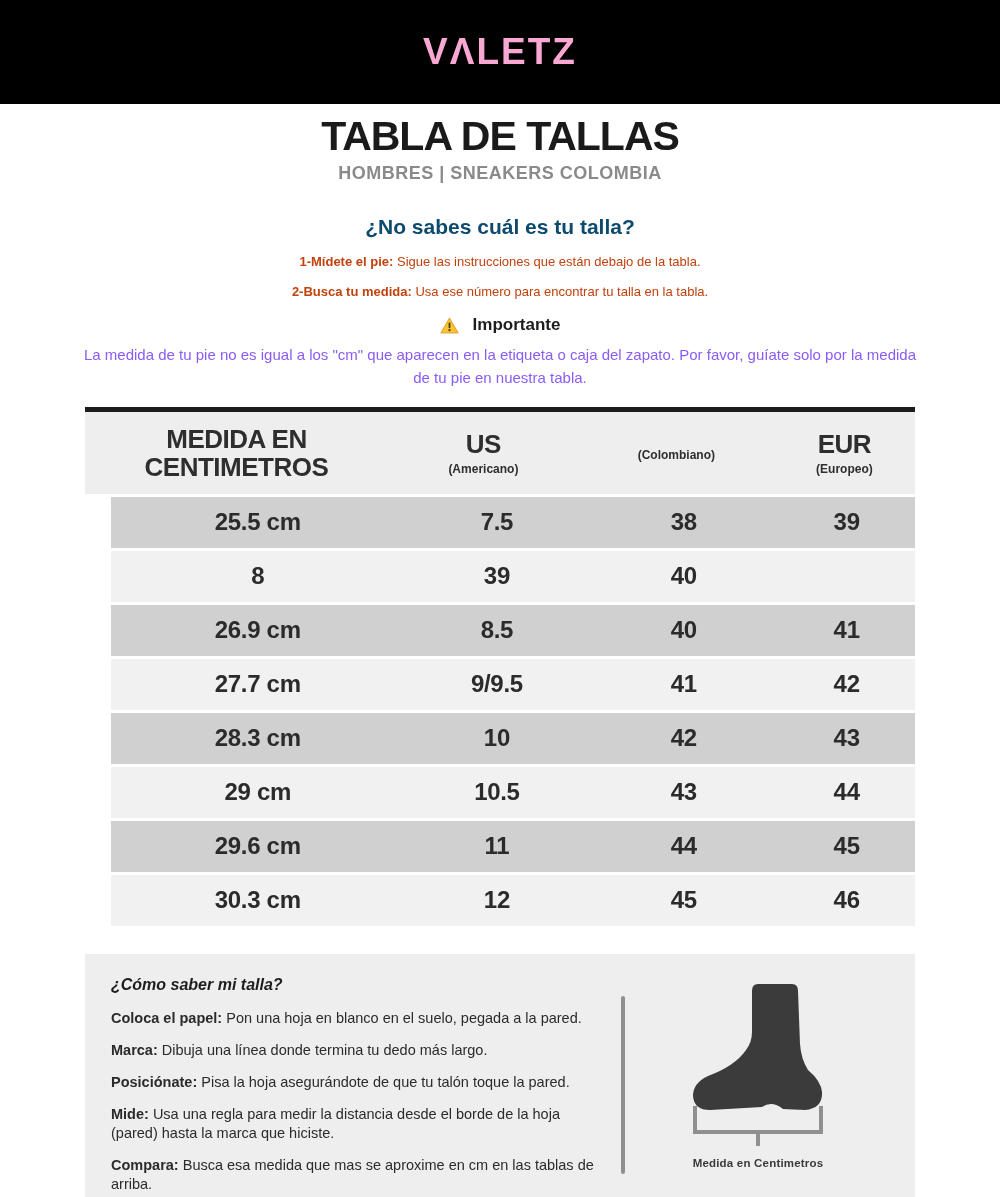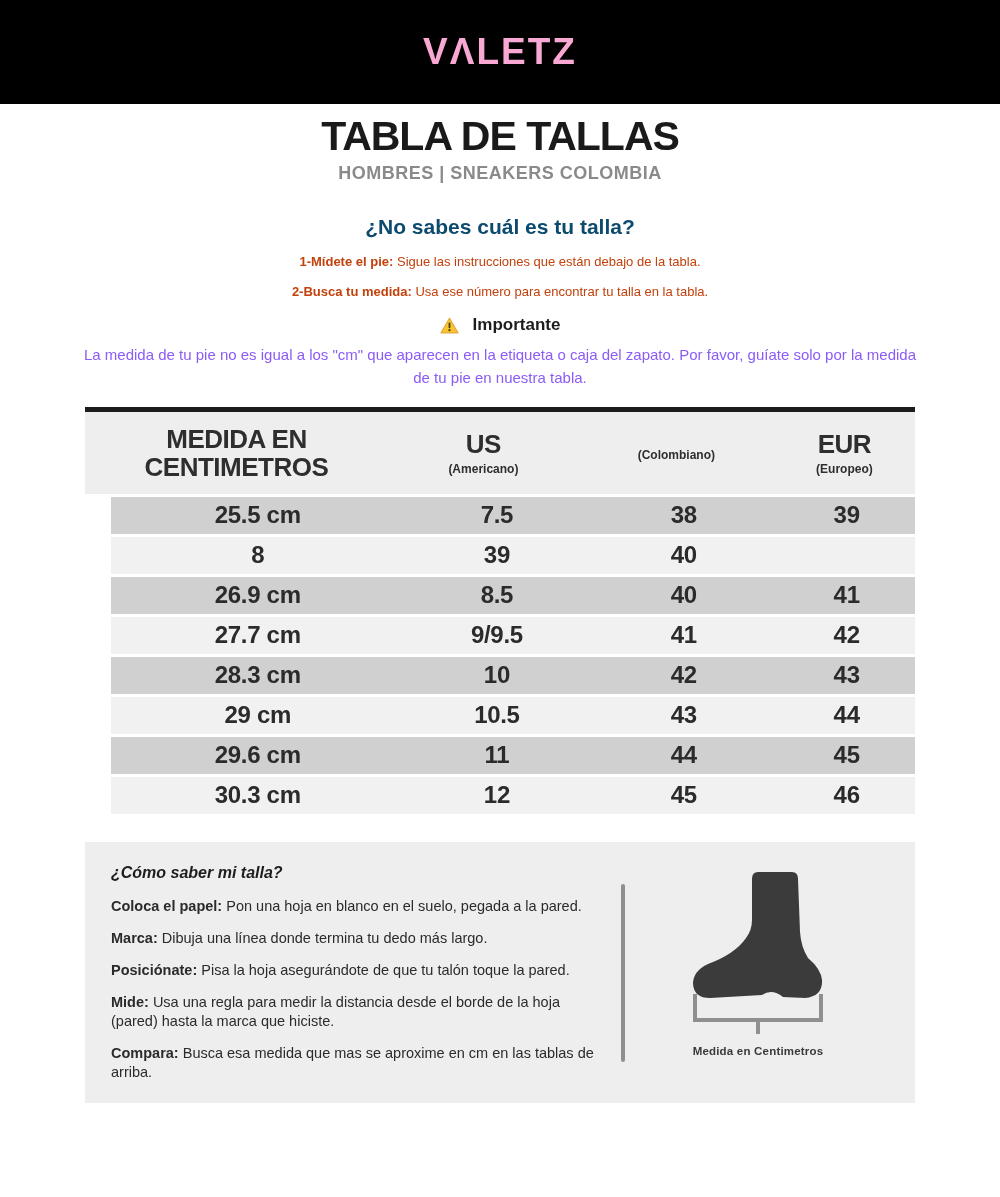--- a/index.html
+++ b/index.html
@@ -54,21 +54,21 @@
     padding:13px 0 12px;
   }
   .th-main {
     font-size:26px; font-weight:700; color:#2e2e2e; line-height:1.1;
     white-space:pre-line; letter-spacing:-.5px;
   }
   .th-sub { font-size:12px; font-weight:700; color:#2e2e2e; margin-top:3px; }
   .t-row {
     display:grid; grid-template-columns:36.5% 23% 23.5% 17%;
     align-items:center; text-align:center;
-    height:40px; border-top:3px solid #ffffff;margin-left:26px;
+    height:54px; border-top:3px solid #ffffff;margin-left:26px;
   }
   .t-row.dark  { background:#d1d0d0; }
   .t-row.light { background:#f2f1f1; }
   .td { font-size:24px; font-weight:700; color:#2b2b2b; letter-spacing:-.3px; }
   
   .howto {
     width:830px; margin:28px auto 0;
     background:#efeeee;
     display:flex; padding:22px 38px 20px 26px;
   }

